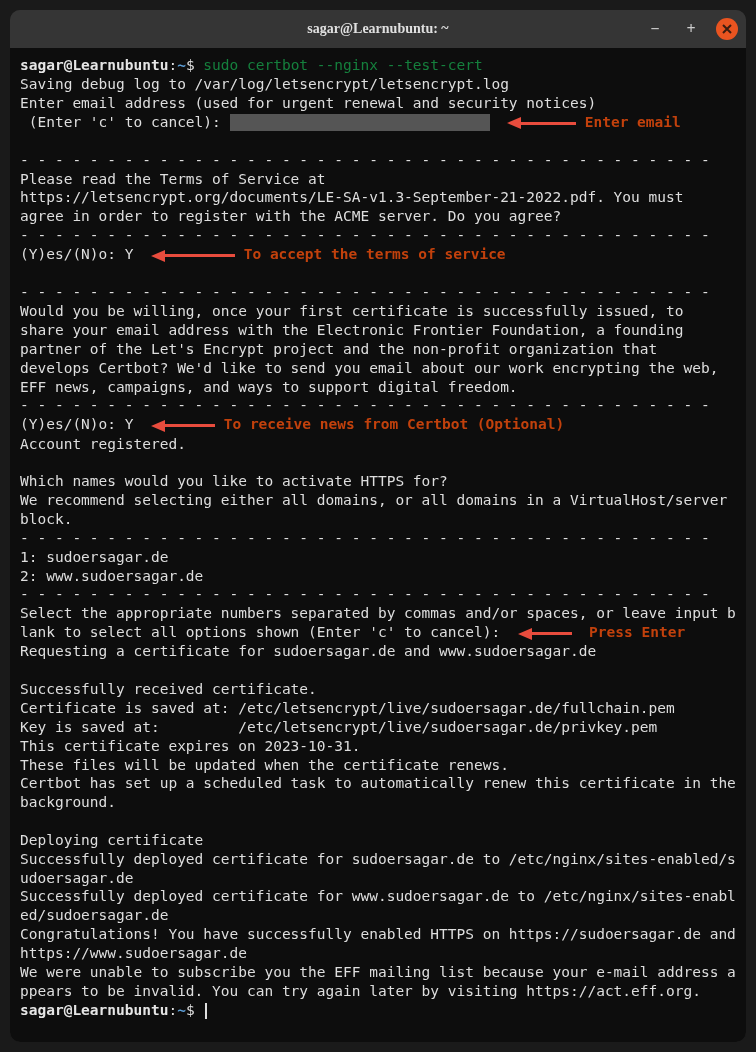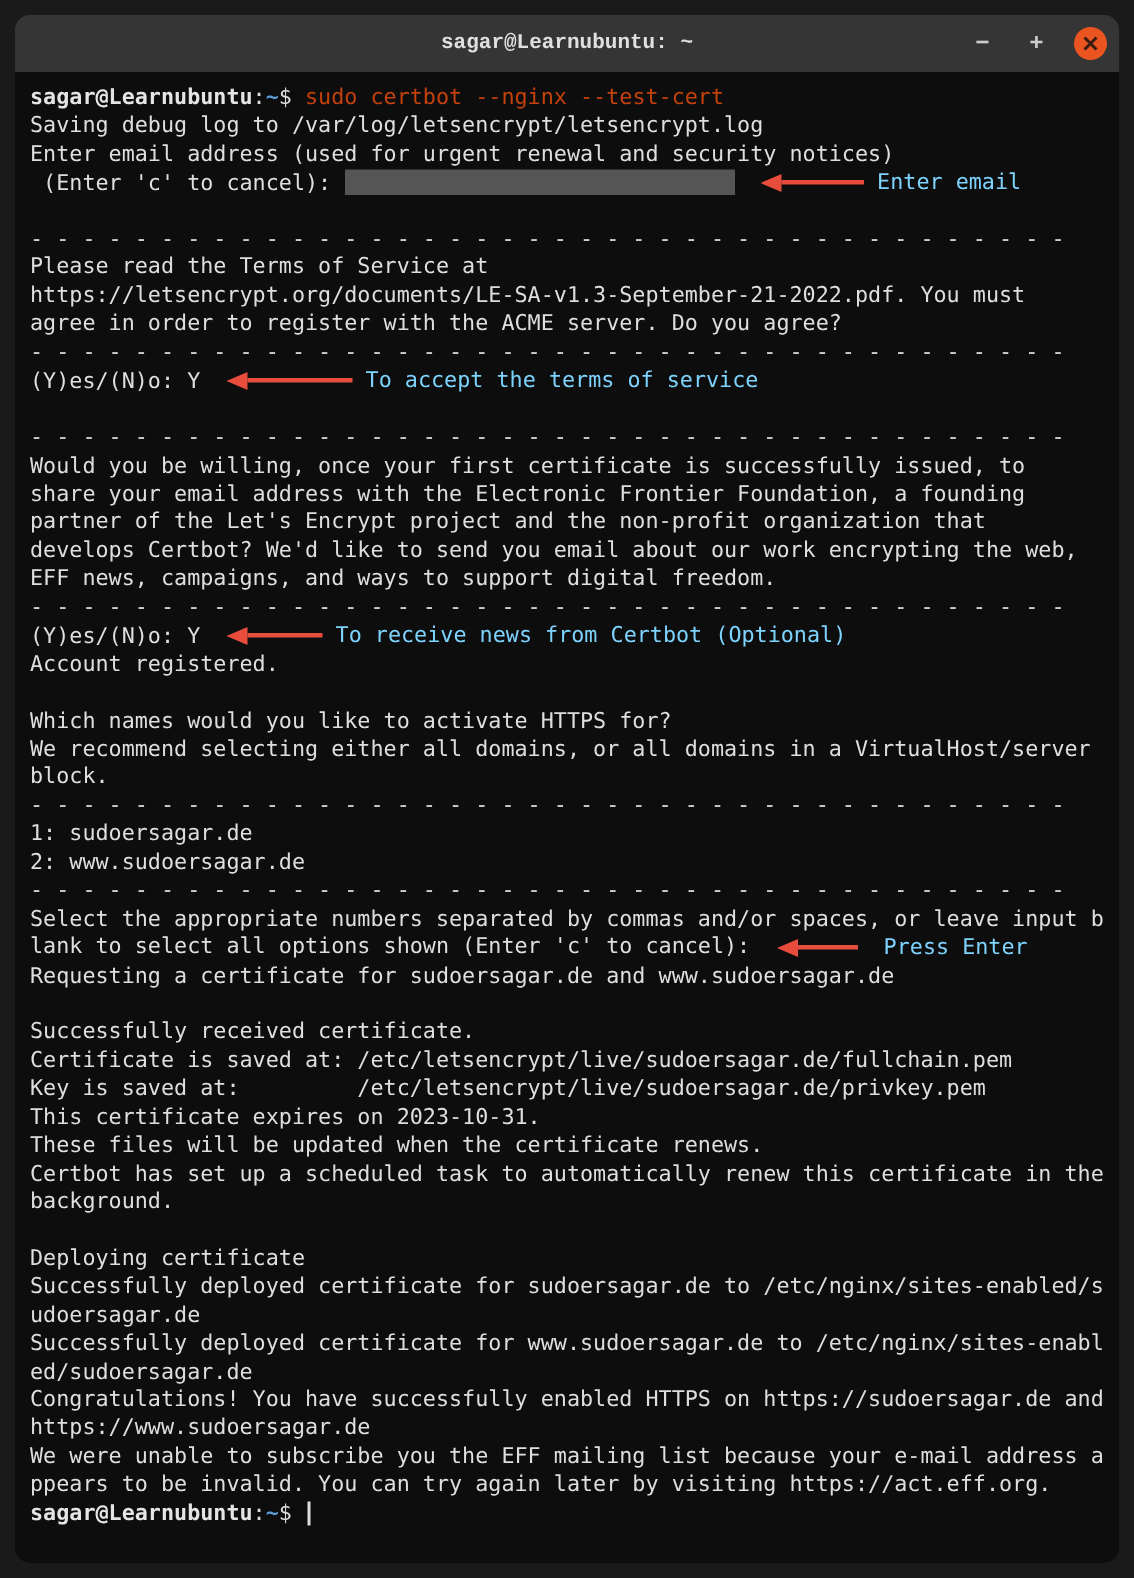--- a/index.html
+++ b/index.html
@@ -24,21 +24,21 @@
       flex-direction: column;
     }
     .titlebar {
       background: #353535;
       height: 38px;
       display: flex;
       align-items: center;
       justify-content: center;
       position: relative;
       color: #e0e0e0;
-      font-family: Liberation Mono, monospace;
+      font-family: Liberation Serif, serif;
       font-size: 14px;
       font-weight: 600;
     }
     .window-controls {
       position: absolute;
       right: 8px;
       display: flex;
       gap: 14px;
       align-items: center;
     }
@@ -79,33 +79,33 @@
       color: #dedede;
     }
     .prompt-path {
       color: #5c9dd6;
       font-weight: bold;
     }
     .prompt-dollar {
       color: #dedede;
     }
     .cmd {
-      color: #c2410c;
+      color: #15803d;
     }
     .redacted {
       background: #555555;
       color: #555555;
       display: inline-block;
       width: 260px;
       height: 17px;
       vertical-align: middle;
     }
     .annotation {
-      color: #7dd3fc;
-      font-weight: normal;
+      color: #c2410c;
+      font-weight: bold;
       position: relative;
     }
     .arrow {
       display: inline-block;
       position: relative;
       vertical-align: middle;
     }
     .arrow-line {
       display: inline-block;
       width: 55px;

